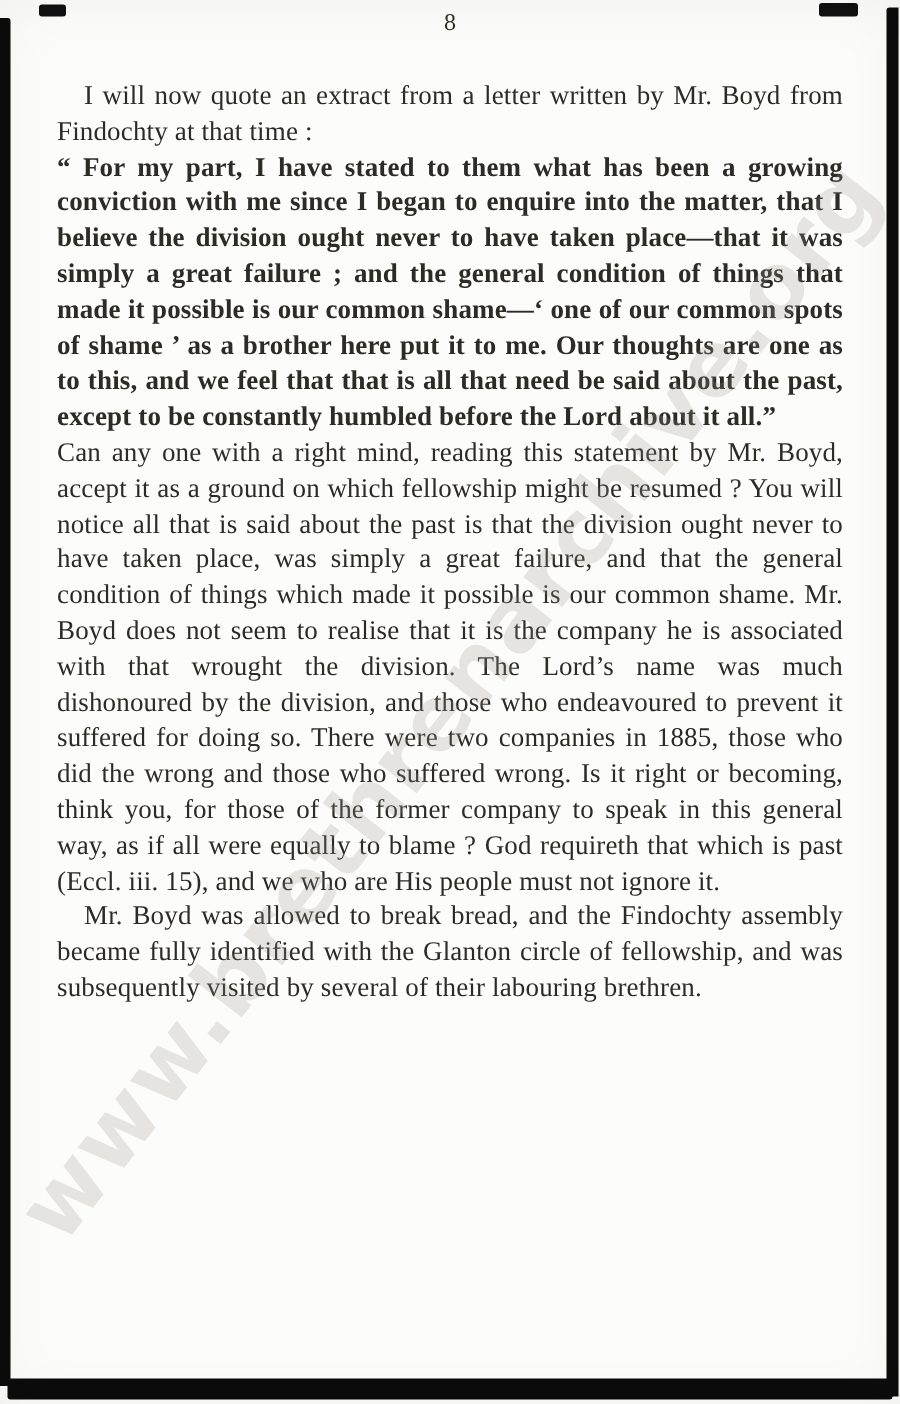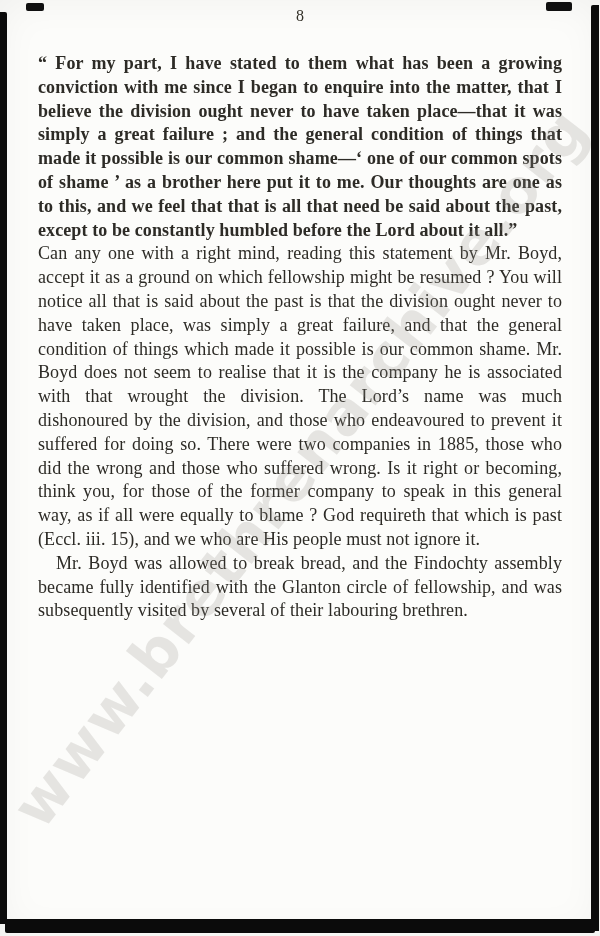--- a/index.html
+++ b/index.html
@@ -81,20 +81,21 @@
   <div class="edge edge-right"></div>
   <div class="edge edge-bottom"></div>
   <div class="mark-tl"></div>
   <div class="mark-tr"></div>
 
   <div class="watermark">www.brethrenarchive.org</div>
 
   <div class="page-number">8</div>
 
   <div class="content">
+    <p class="indent">I will now quote an extract from a letter written by Mr. Boyd from Findochty at that time :</p>
 
     <p class="quote">“ For my part, I have stated to them what has been a growing conviction with me since I began to enquire into the matter, that I believe the division ought never to have taken place—that it was simply a great failure ; and the general condition of things that made it possible is our common shame—‘ one of our common spots of shame ’ as a brother here put it to me. Our thoughts are one as to this, and we feel that that is all that need be said about the past, except to be constantly humbled before the Lord about it all.”</p>
 
     <p>Can any one with a right mind, reading this statement by Mr. Boyd, accept it as a ground on which fellowship might be resumed ? You will notice all that is said about the past is that the division ought never to have taken place, was simply a great failure, and that the general condition of things which made it possible is our common shame. Mr. Boyd does not seem to realise that it is the company he is associated with that wrought the division. The Lord’s name was much dishonoured by the division, and those who endeavoured to prevent it suffered for doing so. There were two companies in 1885, those who did the wrong and those who suffered wrong. Is it right or becoming, think you, for those of the former company to speak in this general way, as if all were equally to blame ? God requireth that which is past (Eccl. iii. 15), and we who are His people must not ignore it.</p>
 
     <p class="indent">Mr. Boyd was allowed to break bread, and the Findochty assembly became fully identified with the Glanton circle of fellowship, and was subsequently visited by several of their labouring brethren.</p>
 
   </div>
 
 </div>

